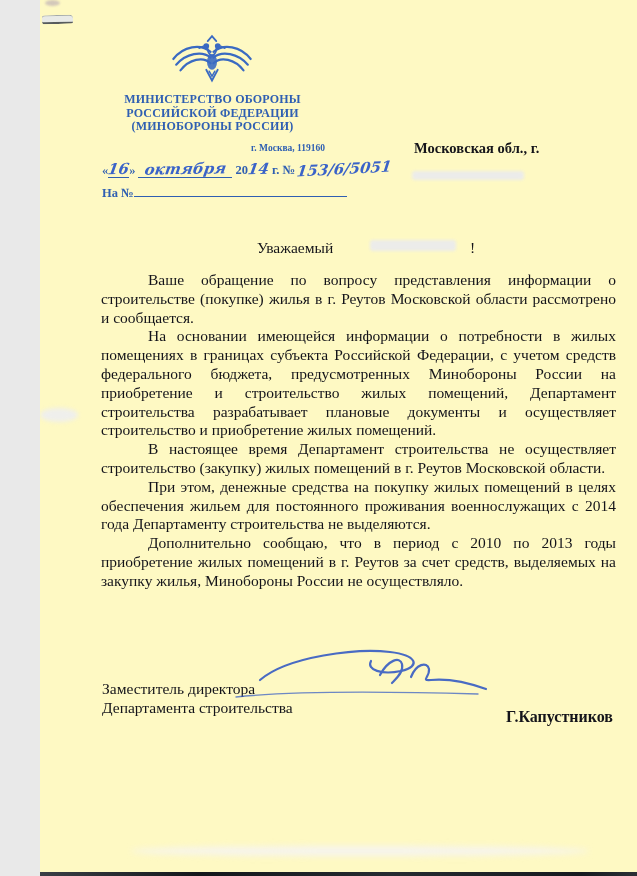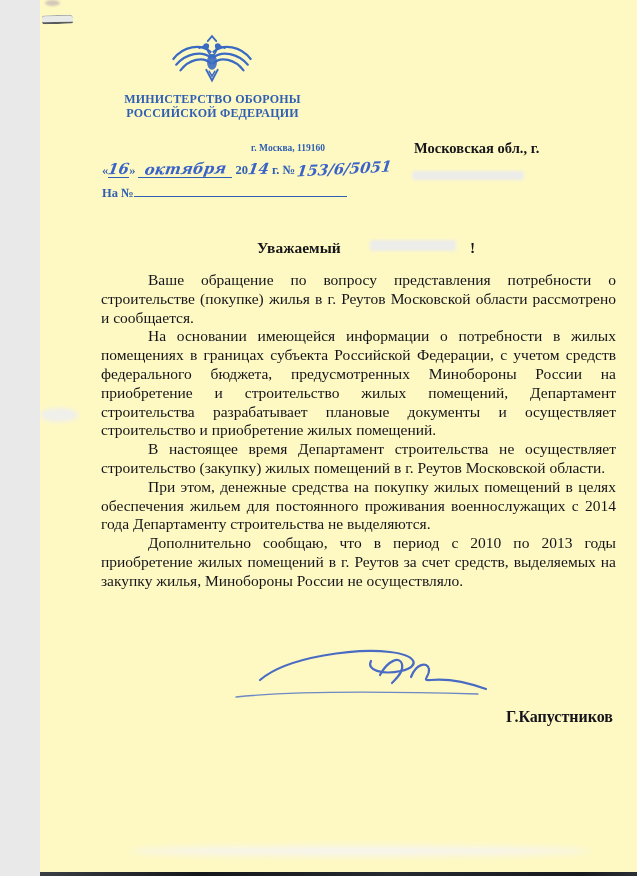--- a/index.html
+++ b/index.html
@@ -88,21 +88,21 @@
   
   .addressee{
     position:absolute;left:374px;top:140px;
     color:#15151a;font-weight:bold;font-size:14.5px;
   }
   .redact{position:absolute;background:#ececea;filter:blur(1.5px);border-radius:3px;}
   .redact-city{left:372px;top:171px;width:112px;height:9px;}
   .redact-name{left:330px;top:240px;width:86px;height:11px;}
   .salutation{
     position:absolute;left:0;top:239px;width:548px;height:20px;
-    color:#15151a;font-size:15.5px;font-weight:bold;padding-left:8px;
+    color:#15151a;font-size:15.5px;font-weight:normal;padding-left:8px;
   }
   .salutation .greet{position:absolute;left:217px;}
   .salutation .excl{position:absolute;left:430px;}
   
   .body-text{
     position:absolute;left:61px;top:271px;width:515px;
     color:#14141a;
     font-size:15.5px;line-height:18.8px;
     text-align:justify;
   }
@@ -151,20 +151,21 @@
 
     <ellipse cx="60" cy="38" rx="7" ry="11" fill="#3a6ac2" stroke="none" opacity="0.9"></ellipse>
 
     <path d="M52,49 L60,64 L68,49" stroke-width="2.5"></path>
     <path d="M56,51 L60,58 L64,51" stroke-width="2"></path>
   </svg>
 
   <div class="org-block">
     <div>МИНИСТЕРСТВО ОБОРОНЫ</div>
     <div>РОССИЙСКОЙ ФЕДЕРАЦИИ</div>
+    <div>(МИНОБОРОНЫ РОССИИ)</div>
   </div>
 
   <div class="city-line">г. Москва, 119160</div>
 
   <div class="date-line">
     <span>«</span><span class="day-wrap"><span class="hw">16</span></span><span>»</span><span class="month-wrap"><span class="hw">октября</span></span><span>20</span><span class="hw">14</span> <span>г. №</span><span class="num-wrap"><span class="hw">153/6/5051</span></span>
   </div>
 
   <div class="ref-line">
     <span>На №</span><span class="ref-underline"></span>
@@ -173,27 +174,31 @@
   <div class="addressee">Московская обл., г.</div>
   <div class="redact redact-city"></div>
 
   <div class="redact redact-name"></div>
   <div class="salutation">
     <span class="greet">Уважаемый</span>
     <span class="excl">!</span>
   </div>
 
   <div class="body-text">
-    <p>Ваше обращение по вопросу представления потребности о строительстве (покупке) жилья в г. Реутов Московской области рассмотрено и сообщается.</p>
+    <p>Ваше обращение по вопросу представления информации о строительстве (покупке) жилья в г. Реутов Московской области рассмотрено и сообщается.</p>
     <p>На основании имеющейся информации о потребности в жилых помещениях в границах субъекта Российской Федерации, с учетом средств федерального бюджета, предусмотренных Минобороны России на приобретение и строительство жилых помещений, Департамент строительства разрабатывает плановые документы и осуществляет строительство и приобретение жилых помещений.</p>
     <p>В настоящее время Департамент строительства не осуществляет строительство (закупку) жилых помещений в г. Реутов Московской области.</p>
     <p>При этом, денежные средства на покупку жилых помещений в целях обеспечения жильем для постоянного проживания военнослужащих с 2014 года Департаменту строительства не выделяются.</p>
     <p>Дополнительно сообщаю, что в период с 2010 по 2013 годы приобретение жилых помещений в г. Реутов за счет средств, выделяемых на закупку жилья, Минобороны России не осуществляло.</p>
   </div>
 
+  <div class="sig-title">
+    <div>Заместитель директора</div>
+    <div>Департамента строительства</div>
+  </div>
 
   <svg class="sig-stroke" viewBox="0 0 270 66" fill="none" stroke="#3a5fc4" stroke-width="2.2" stroke-linecap="round" opacity="0.92">
     <path d="M30,36 C58,12 128,4 160,8 C186,11 192,22 171,27 C152,31 136,26 141,17"></path>
     <path d="M150,31 C158,16 170,12 172,20 C174,28 166,35 162,39"></path>
     <path d="M181,33 C186,20 197,17 199,25 C200,33 190,37 201,36 C222,34 242,40 256,45"></path>
     <path d="M6,53 C70,46 180,48 248,50" stroke-width="1.4" opacity="0.8"></path>
   </svg>
 
   <div class="sig-name">Г.Капустников</div>
 

